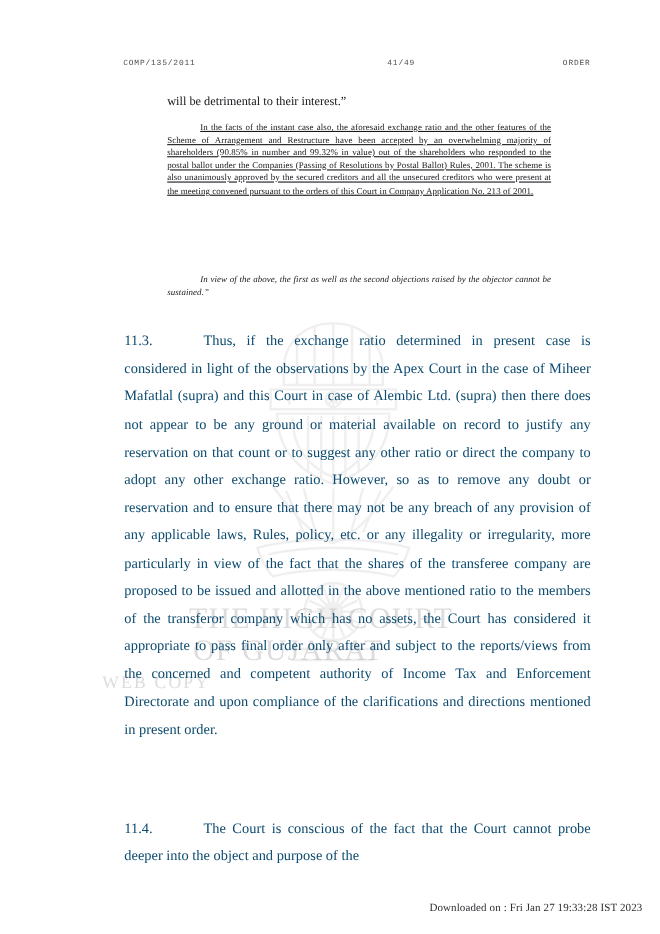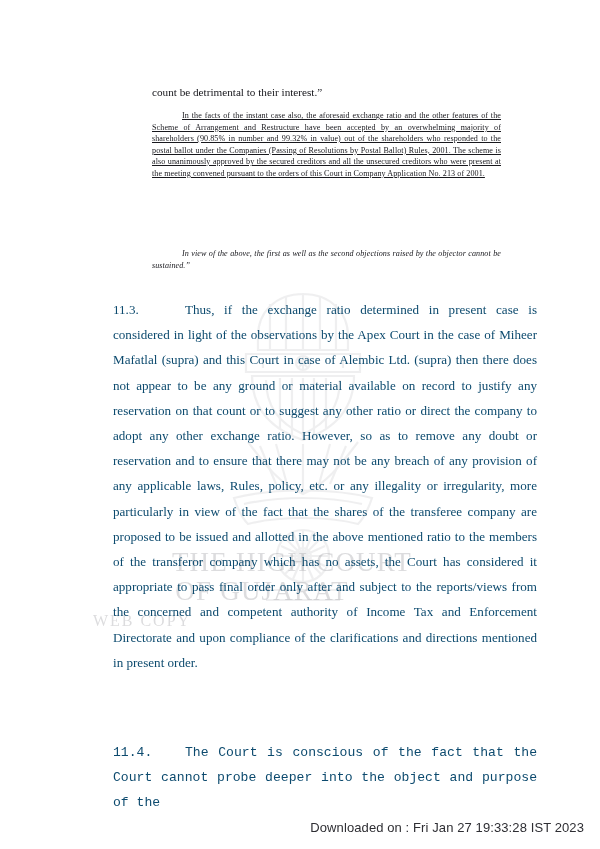--- a/index.html
+++ b/index.html
@@ -104,33 +104,33 @@
     left: 113px;
     width: 424px;
     font-family: "Liberation Serif", serif;
     font-size: 13.1px;
     line-height: 25.2px;
     text-align: justify;
     text-justify: inter-word;
     color: #0c4a6e;
   }
   #para-113 { top: 297px; }
-  #para-114 { top: 740px; font-family: Liberation Mono, monospace; }
+  #para-114 { top: 740px; }
   .para-num {
     display: inline-block;
     width: 72px;
   }
 
   
   #footer {
     position: absolute;
     right: 16px;
     top: 820px;
-    font-family: Liberation Sans, sans-serif;
-    font-size: 13px;
+    font-family: Liberation Serif, serif;
+    font-size: 10px;
     color: #2e2e33;
     letter-spacing: 0.1px;
     z-index: 3;
   }
 </style>
 </head>
 <body>
 
 <div id="page">
 
@@ -161,24 +161,29 @@
         <path d="M85 242 L85 294 M59 268 L111 268 M67 250 L103 286 M103 250 L67 286 M63 258 L107 278 M63 278 L107 258 M75 245 L95 291 M95 245 L75 291"></path>
 
         <path d="M40 302 L130 302 M48 312 L122 312"></path>
       </g>
     </svg>
     <div class="wm-line wm-l1">THE HIGH COURT</div>
     <div class="wm-line wm-l2">OF GUJARAT</div>
     <div class="wm-line wm-l3">WEB COPY</div>
   </div>
 
+  <div id="runhead">
+    <span class="rh-left">COMP/135/2011</span>
+    <span class="rh-mid">41/49</span>
+    <span class="rh-right">ORDER</span>
+  </div>
 
   <div id="content">
 
-    <div class="lead-line">count be detrimental to their interest.”</div>
+    <div class="lead-line">will be detrimental to their interest.”</div>
 
     <div class="quote-block" id="quote-1"><span class="ind"></span><span>In the facts of the instant case also, the aforesaid exchange ratio  and the other features of the Scheme of Arrangement and Restructure have been  accepted by  an  overwhelming  majority of shareholders (90.85% in number and 99.32% in value) out of the shareholders  who responded  to  the  postal  ballot  under  the Companies (Passing of Resolutions by Postal  Ballot)  Rules,  2001. The  scheme  is  also unanimously approved by the secured creditors  and all  the  unsecured  creditors  who  were present at the meeting convened pursuant to the orders of this Court in Company Application No.  213 of 2001.</span></div>
 
     <div class="quote-block" id="quote-2"><span class="ind"></span><span>In  view  of  the above, the first as well as the second  objections raised  by  the  objector  cannot  be sustained.”</span></div>
 
     <div class="body-para" id="para-113"><span class="para-num">11.3.</span><span>Thus, if the exchange ratio determined in present case is considered in light of the observations by the Apex Court in the case of Miheer Mafatlal (supra) and this Court in case of Alembic Ltd. (supra) then there does not appear to be any ground or material available on record to justify any reservation on that count or to suggest any other ratio or direct the company to adopt any other exchange ratio. However, so as to remove any doubt or reservation and to ensure that there may not be any breach of any provision of any applicable laws, Rules, policy, etc. or any illegality or irregularity, more particularly in view of the fact that the shares of the transferee company are proposed to be issued and allotted in the above mentioned ratio to the members of the transferor company which has no assets, the Court has considered it appropriate to pass final order only after and subject to the reports/views from the concerned and competent authority of Income Tax and Enforcement Directorate and upon compliance of the clarifications and directions mentioned in present order.</span></div>
 
     <div class="body-para" id="para-114"><span class="para-num">11.4.</span><span>The Court is conscious of the fact that the Court cannot probe deeper into the object and purpose of the</span></div>
 
   </div>

